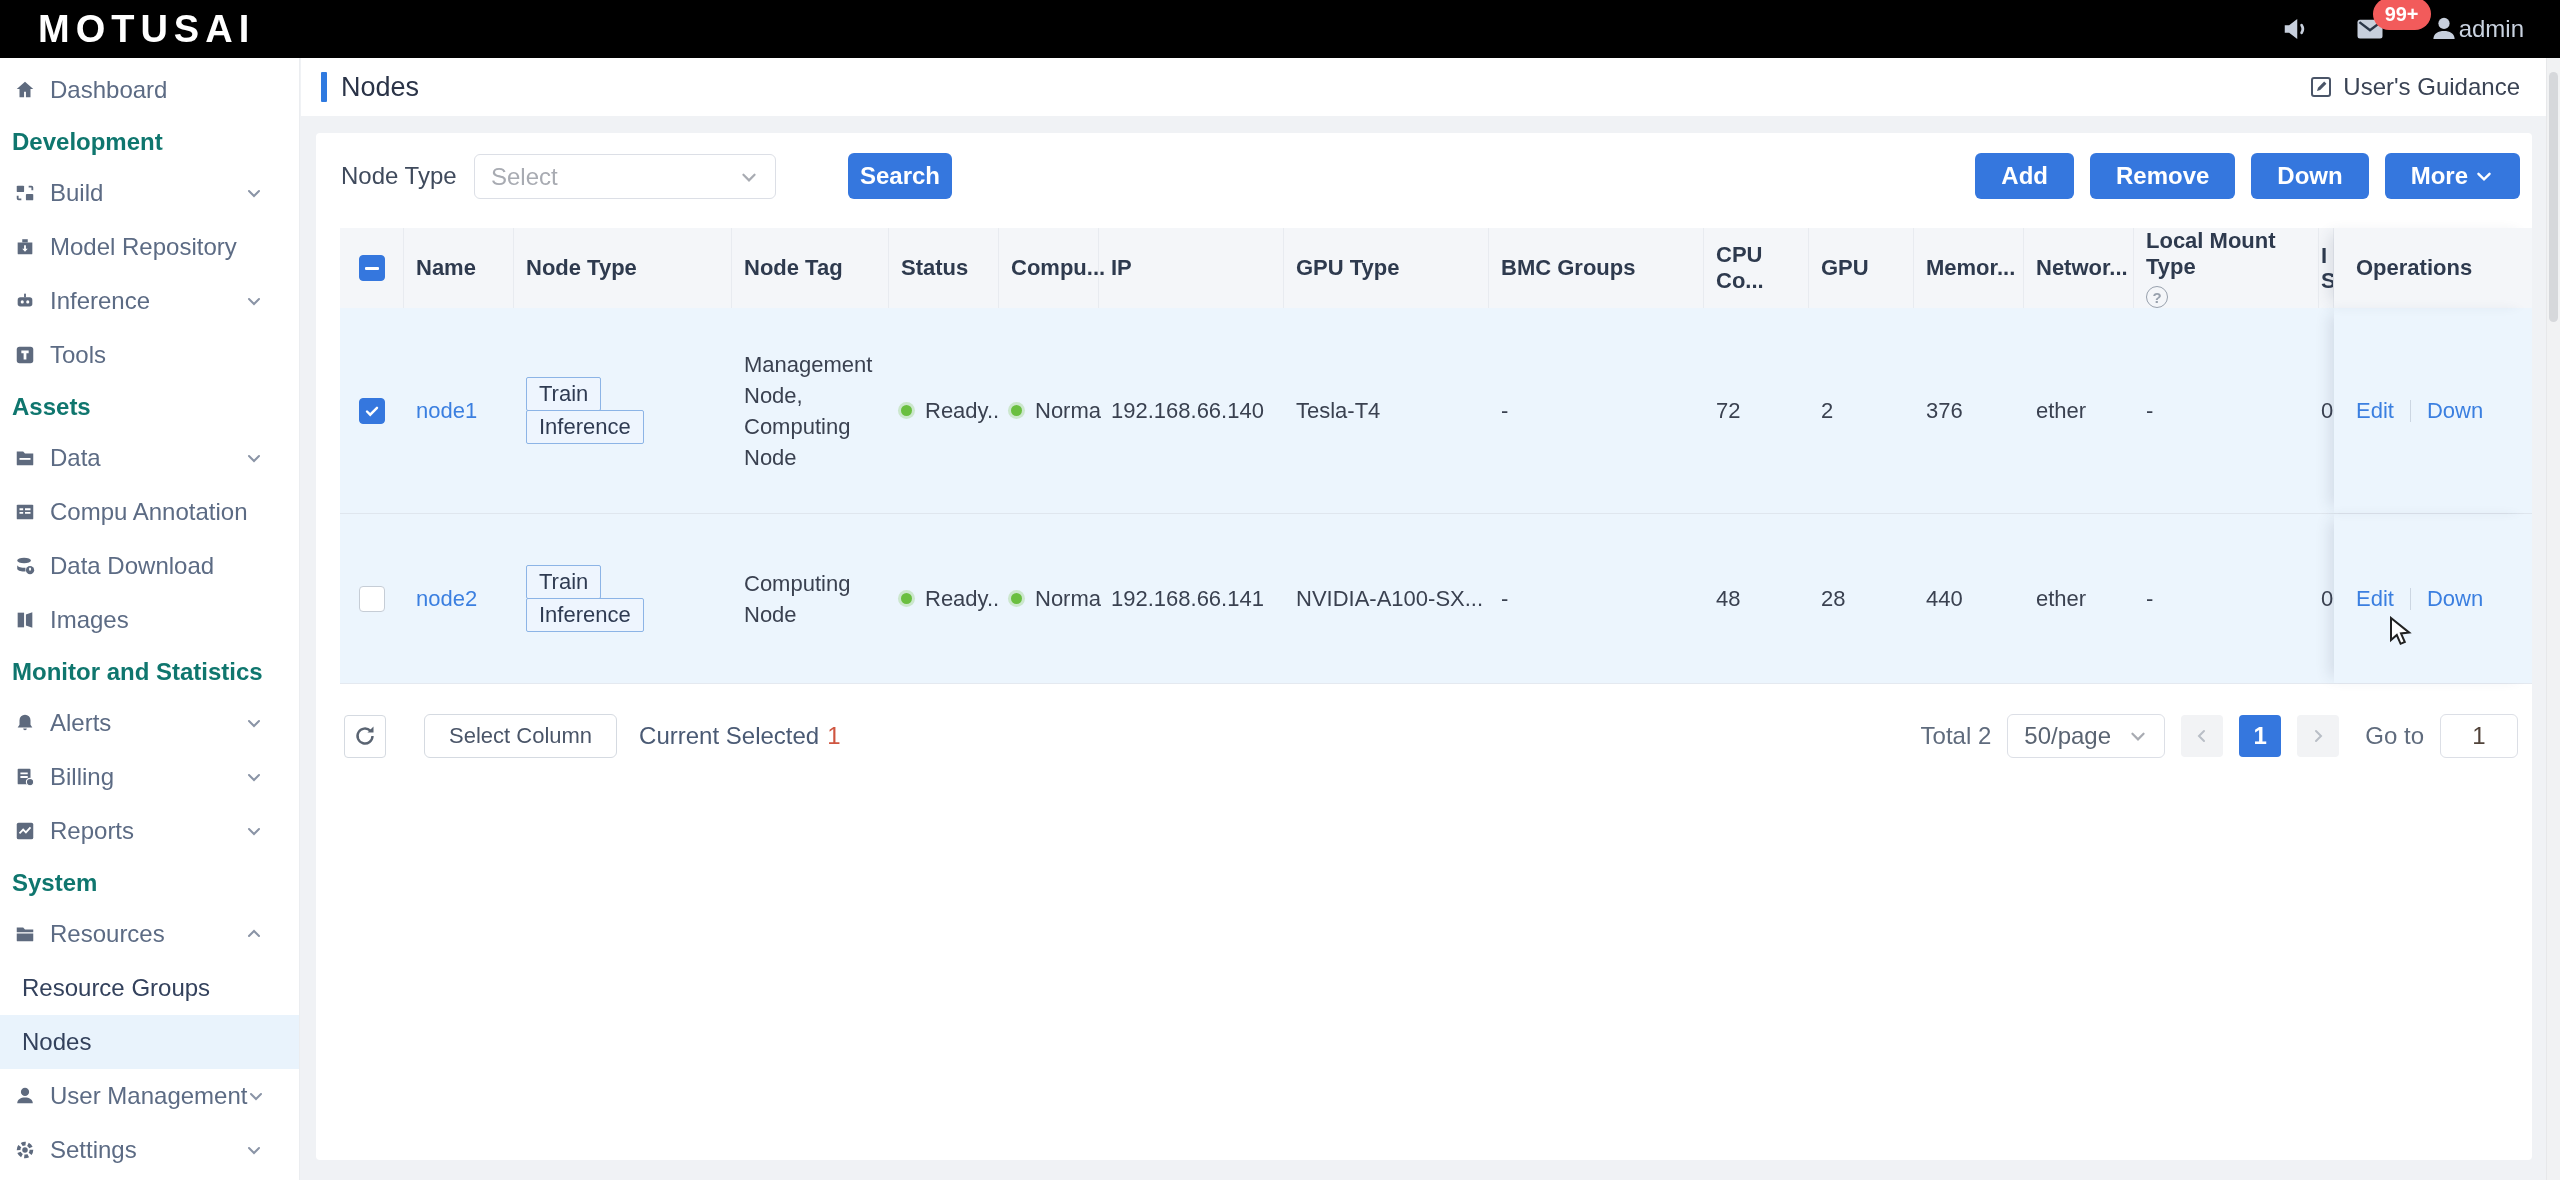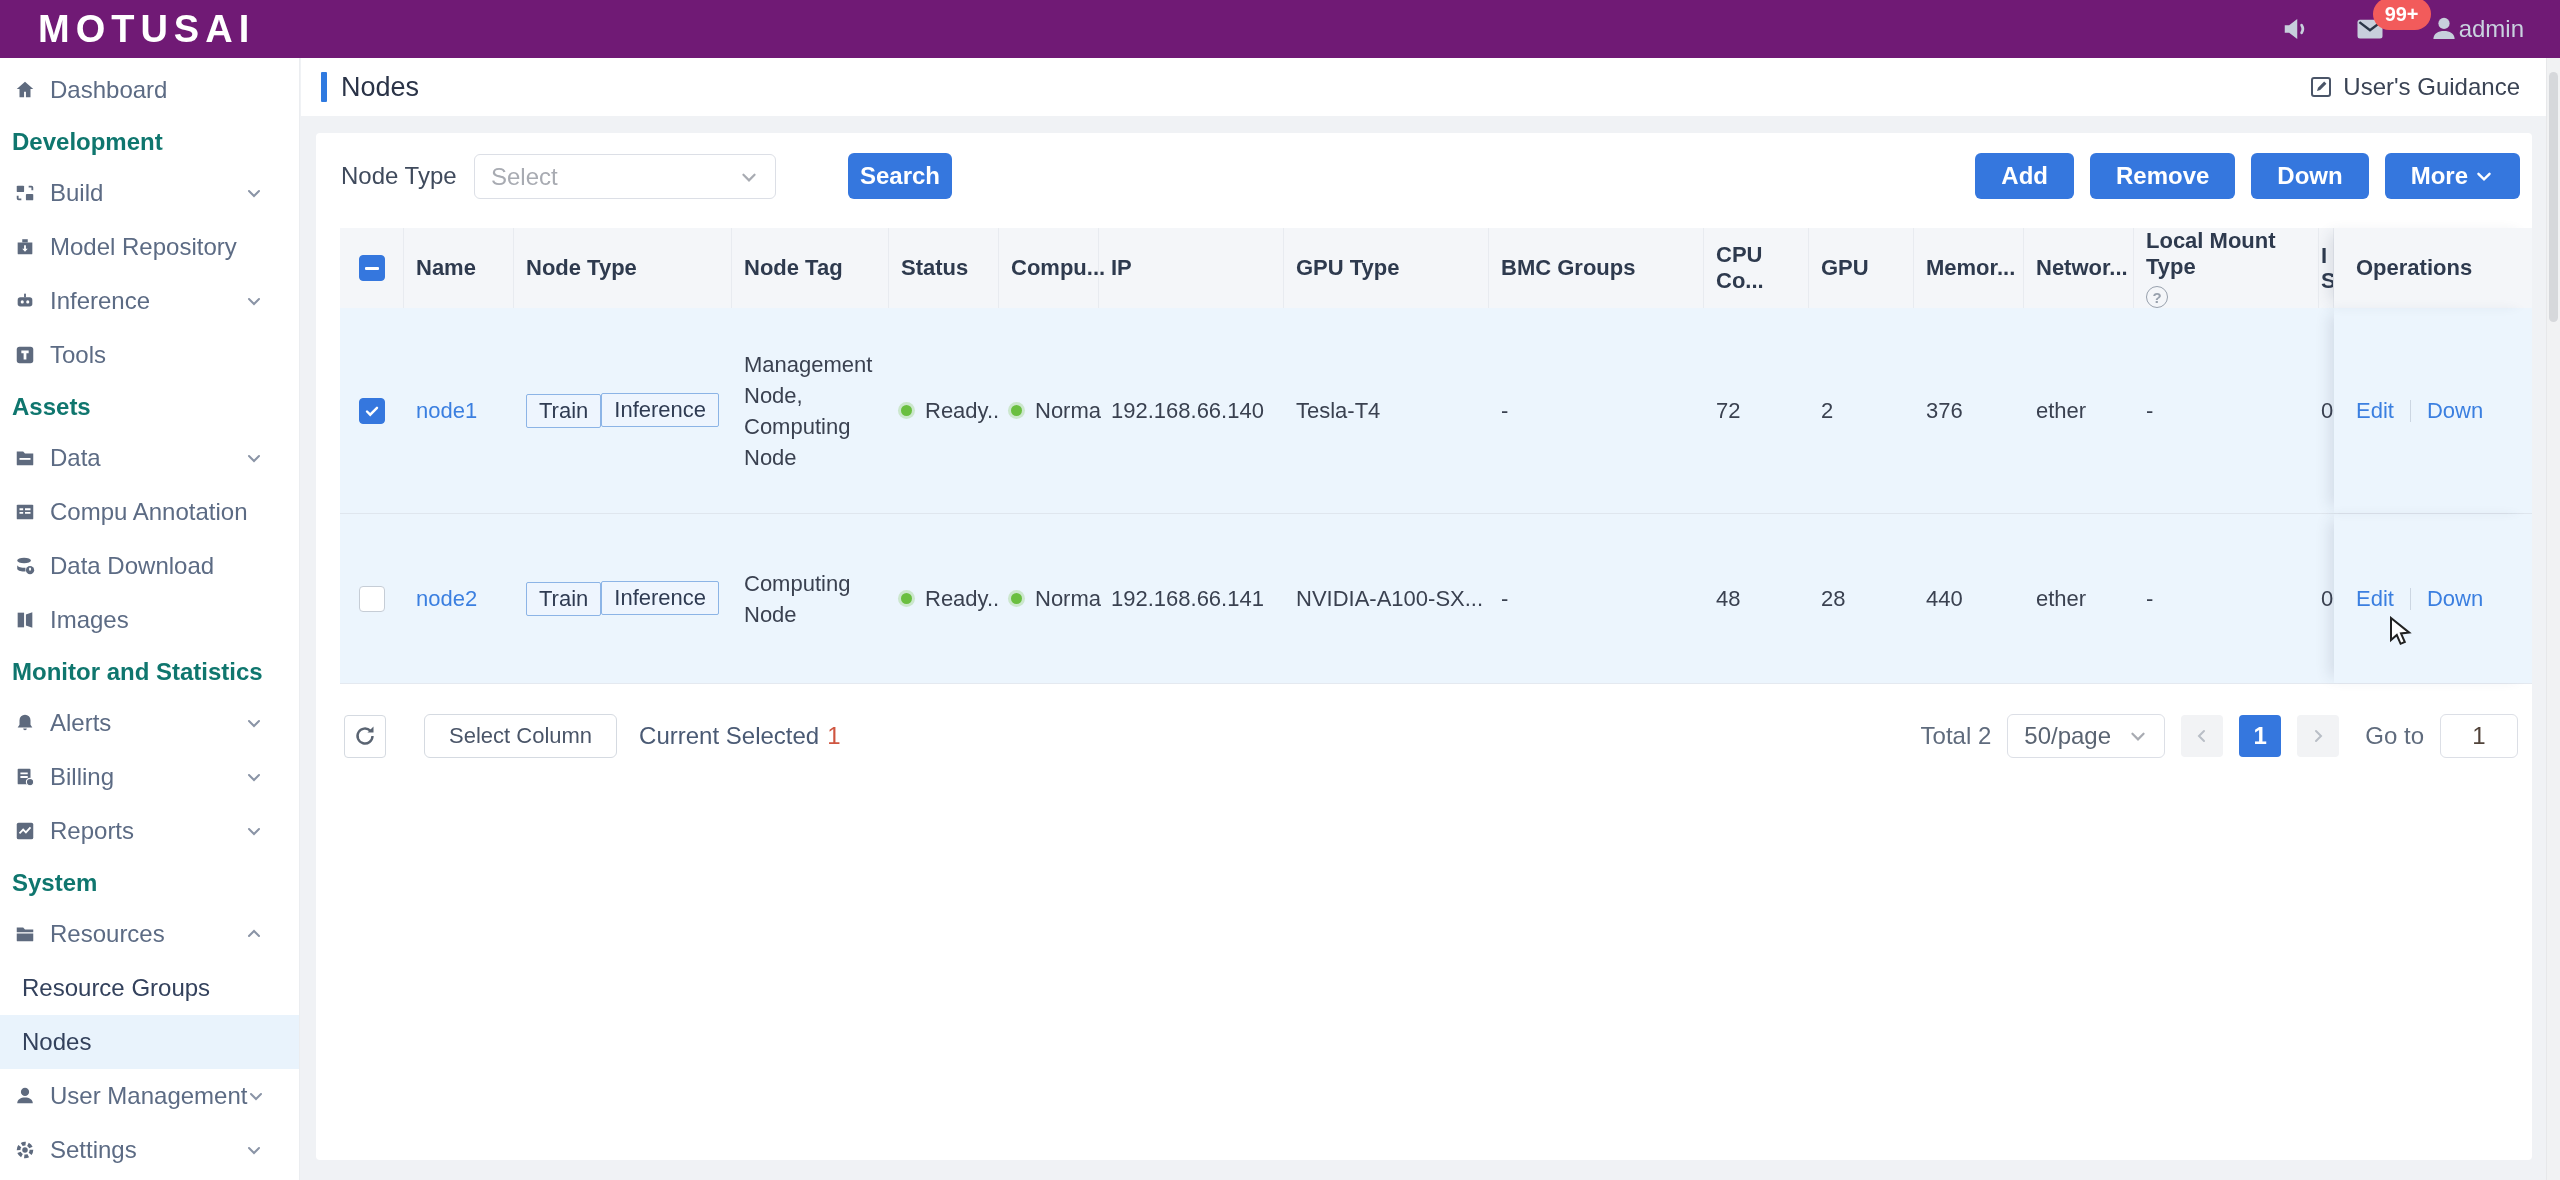--- a/index.html
+++ b/index.html
@@ -2,21 +2,21 @@
 <html><head>
 <meta charset="utf-8">
 <style>
   * { margin:0; padding:0; box-sizing:border-box; }
   html,body { width:2560px; height:1180px; overflow:hidden; background:#f0f2f5;
               font-family:"Liberation Sans", sans-serif; }
   .stage { position:absolute; left:0; top:0; width:2560px; height:1180px; }
 
   
   .topbar { position:absolute; left:0; top:0; width:2560px; height:58px;
-            background:#701a75; display:flex; align-items:center; z-index:30; }
+            background:#000000; display:flex; align-items:center; z-index:30; }
   .logo { margin-left:38px; font-size:38px; font-weight:bold; color:#fff; letter-spacing:6px; }
   .topbar-right { margin-left:auto; display:flex; align-items:center; gap:44px; margin-right:36px; }
   .tb-ic { width:30px; height:30px; display:block; }
   .mail-wrap { position:relative; }
   .badge { position:absolute; left:18px; top:-16px; background:#f25b5b; color:#fff;
            font-size:20px; line-height:1; padding:6px 12px; border-radius:16px; font-weight:600; }
   .user-wrap { display:flex; align-items:center; color:#c9d2df; font-size:24px; }
 
   
   .sidebar { position:absolute; left:0; top:58px; width:300px; height:1122px; background:#fff;
@@ -80,21 +80,21 @@
   .c-gpu{width:105px;} .c-mem{width:110px;} .c-net{width:110px;}
   .c-mount{width:185px;} .c-clip{width:15px; overflow:hidden; padding-left:2px;}
   .c-ops{width:198px; padding-left:22px; box-shadow:-10px 0 14px -6px rgba(50,64,90,.14);}
 
   .cb { width:26px; height:26px; border-radius:4px; border:1px solid #c6cdd6; background:#fff;
         display:flex; align-items:center; justify-content:center; cursor:pointer; }
   .cb.checked, .cb.indet { background:#3577de; border-color:#3577de; }
   .cb.indet::after { content:""; width:14px; height:3px; background:#fff; border-radius:1px; }
 
   .link { color:#3b7fe0; cursor:pointer; }
-  .tags { display:flex; flex-direction:row; align-items:flex-start; }
+  .tags { display:flex; flex-direction:column; align-items:flex-start; }
   .tag { border:1px solid #8cb4e6; background:#eef5fe; color:#2f3b52; font-size:22px;
          padding:3px 12px; border-radius:2px; white-space:nowrap; }
   .tag + .tag { margin-top:-1px; }
   .wrap { line-height:31px; padding-right:6px; }
   .dot { width:11px; height:11px; border-radius:50%; background:#6abf40;
          box-shadow:0 0 0 3px rgba(106,191,64,.25); margin-right:13px; flex:none; }
   .th.c-mount { flex-direction:column; align-items:flex-start; justify-content:center; }
   .qmark { width:22px; height:22px; border:1px solid #98a1ad; border-radius:50%; color:#98a1ad;
            font-size:15px; display:flex; align-items:center; justify-content:center; margin-top:6px; }
   .cliphead { display:flex; flex-direction:column; line-height:25px; font-weight:700; }

